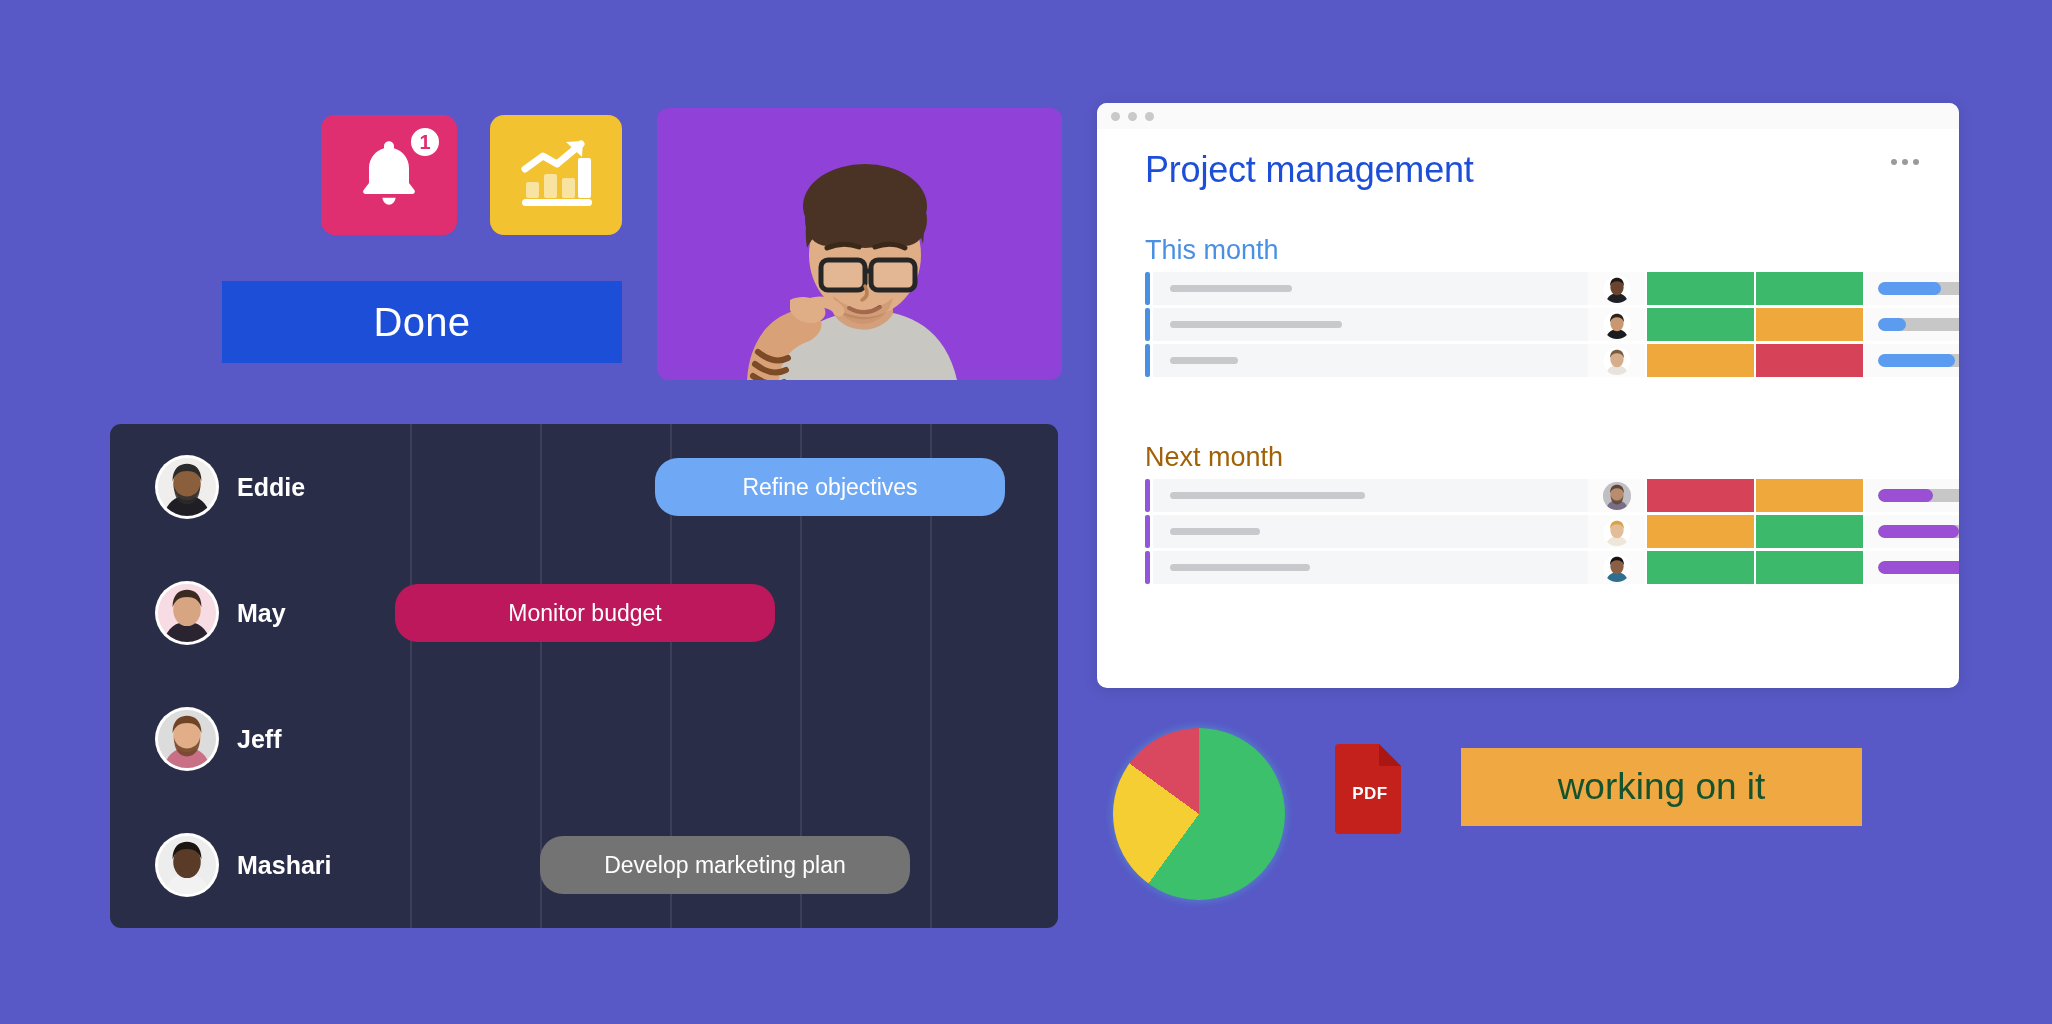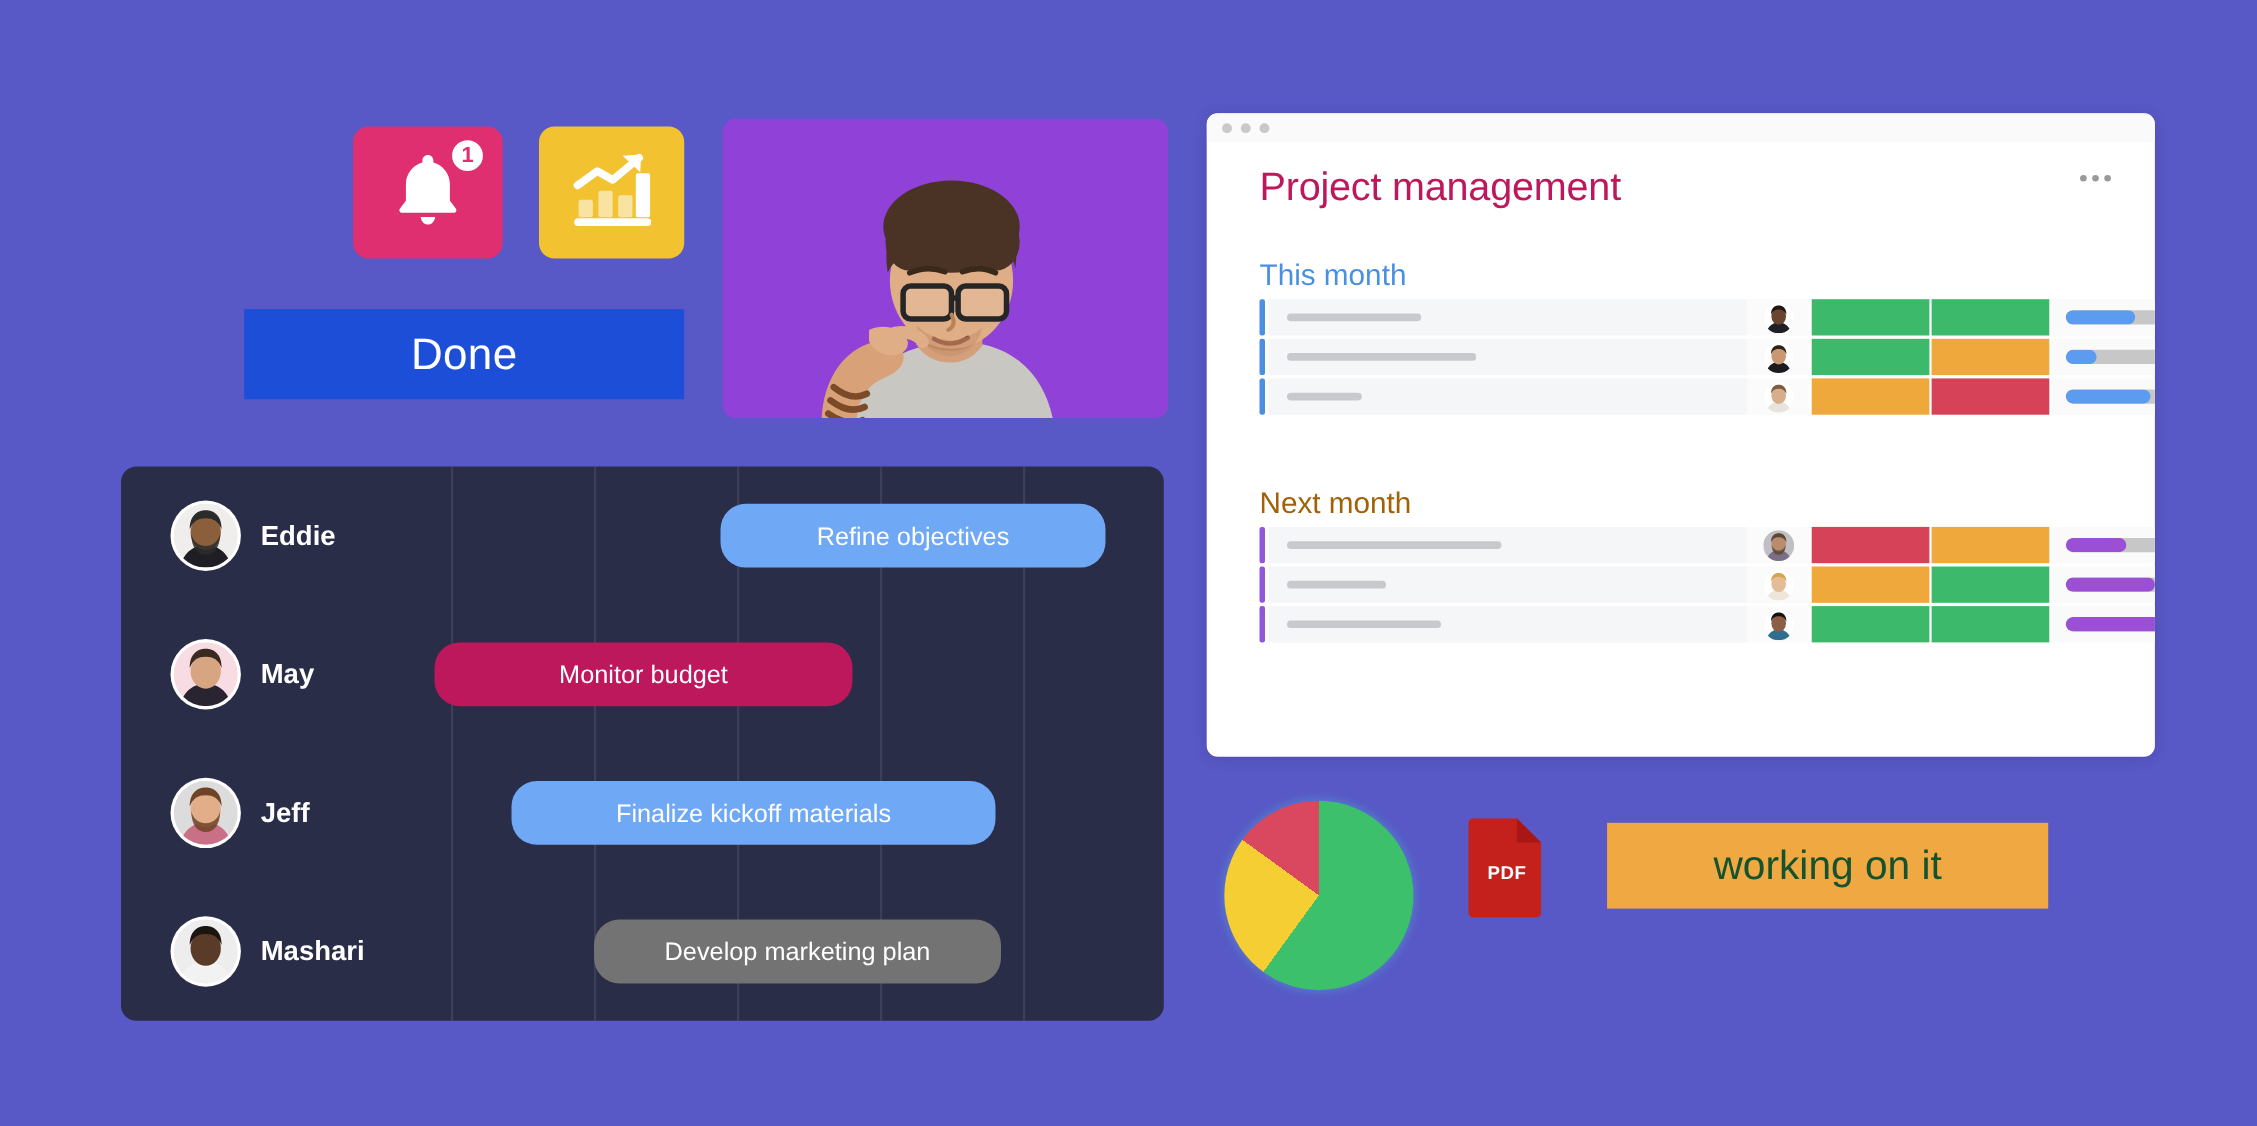--- a/index.html
+++ b/index.html
@@ -87,21 +87,21 @@
     background: #ffffff; border-radius: 10px; overflow: hidden;
     box-shadow: 0 2px 14px rgba(0,0,0,.12);
   }
   #pm-chrome {
     position: absolute; left: 0; top: 0; right: 0; height: 26px;
     background: #fafafa; display: flex; align-items: center; gap: 8px; padding-left: 14px;
   }
   .chrome-dot { width: 9px; height: 9px; border-radius: 50%; background: #c9c9c9; }
   #pm-title {
     position: absolute; left: 48px; top: 46px;
-    font-size: 36px; color: #be185d; font-weight: 400; letter-spacing: -.2px;
+    font-size: 36px; color: #1d4ed8; font-weight: 400; letter-spacing: -.2px;
   }
   #pm-more {
     position: absolute; right: 40px; top: 56px;
     display: flex; gap: 5px; align-items: center;
   }
   .more-dot { width: 6px; height: 6px; border-radius: 50%; background: #9a9a9a; }
 
   .pm-section-label { position: absolute; left: 48px; font-size: 27px; }
   .pm-rows { position: absolute; left: 48px; right: 36px; }
   .pm-row { position: relative; height: 33px; margin-bottom: 3px; display: flex; }
@@ -225,21 +225,21 @@
 
         <g stroke="#7C4A26" stroke-width="6" fill="none" stroke-linecap="round">
           <path d="M101 244 q16 13 30 6"></path>
           <path d="M98 256 q17 13 31 6"></path>
           <path d="M96 268 q17 12 31 6"></path>
         </g>
       </g>
     </svg>
   </div>
 
-  <div class="abs" id="gantt-panel" style="background: rgb(42, 45, 72);">
+  <div class="abs" id="gantt-panel" style="background: rgb(42, 45, 72); border-radius: 11px;">
     <div id="gantt-gridlines">
         <div class="gantt-gridline" style="left: 300px;"></div>
         <div class="gantt-gridline" style="left: 430px;"></div>
         <div class="gantt-gridline" style="left: 560px;"></div>
         <div class="gantt-gridline" style="left: 690px;"></div>
         <div class="gantt-gridline" style="left: 820px;"></div>
       </div>
     <div id="gantt-rows">
         <div class="gantt-row" style="top: 0px;">
           <div class="gantt-person">
@@ -271,21 +271,20 @@
           <div class="gantt-person">
             <div class="avatar-ring"><svg viewBox="0 0 40 40" width="58" height="58">
     <rect width="40" height="40" fill="#DCDCDC"></rect>
     <path d="M4 40 C6 30 13 26 20 26 C27 26 34 30 36 40 Z" fill="#C96F86"></path>
     <ellipse cx="20" cy="18" rx="9.5" ry="11" fill="#E2AE8A"></ellipse>
     <path d="M10 16 C10 7 15 4 20 4 C25 4 30 7 30 16 C28 11 25 9 20 9 C15 9 12 11 10 16 Z" fill="#6E4326"></path>
     <path d="M11 19 C13 29 27 29 29 19 C29 28 25 32 20 32 C15 32 11 28 11 19 Z" fill="#6E4326" opacity=".85"></path>
   </svg></div>
             <div class="gantt-name">Jeff</div>
           </div>
-          <div class="gantt-bar" style="left: 355px; width: 440px; background: rgb(111, 168, 245);">Finalize kickoff materials</div>
         </div>
         <div class="gantt-row" style="top: 378px;">
           <div class="gantt-person">
             <div class="avatar-ring"><svg viewBox="0 0 40 40" width="58" height="58">
     <rect width="40" height="40" fill="#EDEDED"></rect>
     <path d="M4 40 C6 30 13 26 20 26 C27 26 34 30 36 40 Z" fill="#F2F2F2"></path>
     <ellipse cx="20" cy="18" rx="9.5" ry="11" fill="#5A3B28"></ellipse>
     <path d="M10 16 C10 7 15 4 20 4 C25 4 30 7 30 16 C28 11 25 9 20 9 C15 9 12 11 10 16 Z" fill="#1B1410"></path>
 
   </svg></div>

